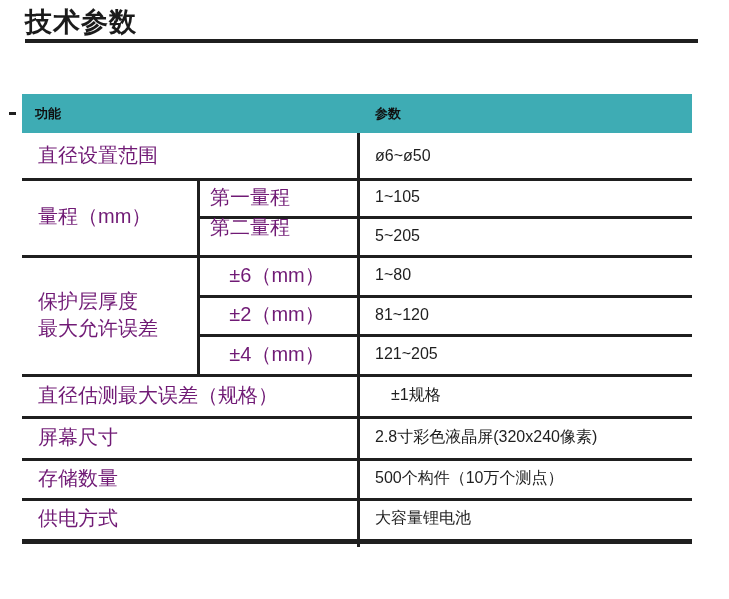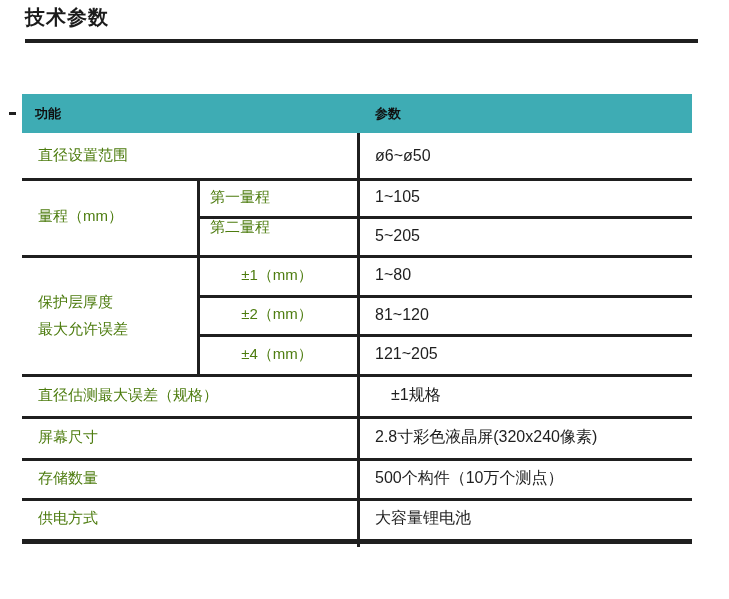--- a/index.html
+++ b/index.html
@@ -10,21 +10,21 @@
     background: #ffffff;
     font-family: "Liberation Sans", "DejaVu Sans", sans-serif;
     color: #232323;
     overflow: hidden;
   }
   .title {
     position: absolute;
     left: 25px;
     top: 4px;
     margin: 0;
-    font-size: 20px;
+    font-size: 27px;
     font-weight: bold;
     letter-spacing: 1px;
     color: #1b1b1b;
   }
   .title-underline {
     position: absolute;
     left: 25px;
     top: 39px;
     width: 673px;
     height: 4px;
@@ -51,22 +51,22 @@
     width: 670px;
     height: 39px;
   }
   .hline { position: absolute; height: 3px; background: #1f1f1f; }
   .hline-bottom { position: absolute; height: 5px; background: #1f1f1f; }
   .vline { position: absolute; width: 3px; background: #1f1f1f; }
   .cell {
     position: absolute;
     display: flex;
     align-items: center;
-    font-size: 15px;
-    color: #4d7c0f;
+    font-size: 20px;
+    color: #701a75;
     white-space: nowrap;
   }
   .cell.value { color: #1e1e1e; font-size: 16px; }
   .cell.header-cell { font-weight: bold; font-size: 13px; color: #101010; }
   .cell.centered { justify-content: center; }
   .cell.two-line {
     flex-direction: column;
     align-items: flex-start;
     justify-content: center;
     line-height: 27px;
@@ -107,21 +107,21 @@
     <div class="cell" style="left:16px; top:84px; height:77px;">量程（mm）</div>
     <div class="cell" style="left:188px; top:84px; height:38px;">第一量程</div>
     <div class="cell value" style="left:353px; top:84px; height:38px;text-align:right;">1~105</div>
     <div class="cell" style="left:188px; top:114px; height:39px;">第二量程</div>
     <div class="cell value" style="left:353px; top:122px; height:39px;">5~205</div>
 
     <div class="cell two-line" style="left:16px; top:161px; height:119px;">
       <span>保护层厚度</span>
       <span>最大允许误差</span>
     </div>
-    <div class="cell centered" style="left:175px; width:160px; top:161px; height:40px;">±1（mm）</div>
+    <div class="cell centered" style="left:175px; width:160px; top:161px; height:40px;">±6（mm）</div>
     <div class="cell value" style="left:353px; top:161px; height:40px;">1~80</div>
     <div class="cell centered" style="left:175px; width:160px; top:201px; height:39px;">±2（mm）</div>
     <div class="cell value" style="left:353px; top:201px; height:39px;">81~120</div>
     <div class="cell centered" style="left:175px; width:160px; top:240px; height:40px;">±4（mm）</div>
     <div class="cell value" style="left:353px; top:240px; height:40px;">121~205</div>
 
     <div class="cell" style="left:16px; top:280px; height:42px;">直径估测最大误差（规格）</div>
     <div class="cell value" style="left:353px; top:280px; height:42px;margin-left:16px;">±1规格</div>
 
     <div class="cell" style="left:16px; top:322px; height:42px;">屏幕尺寸</div>

